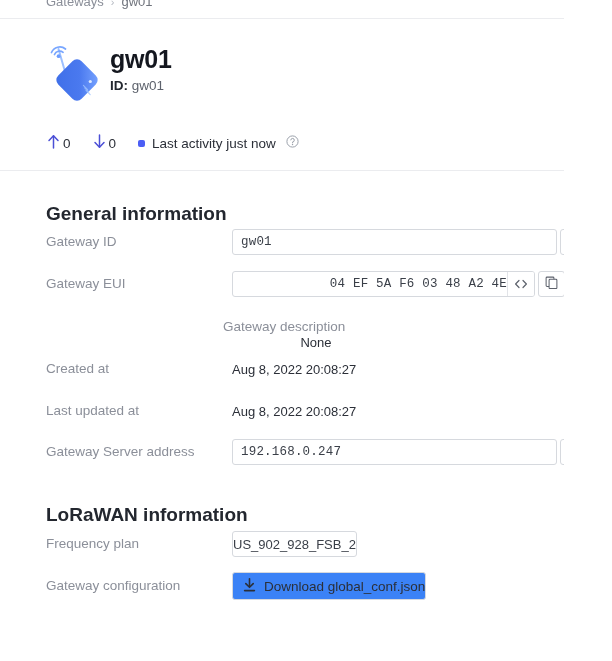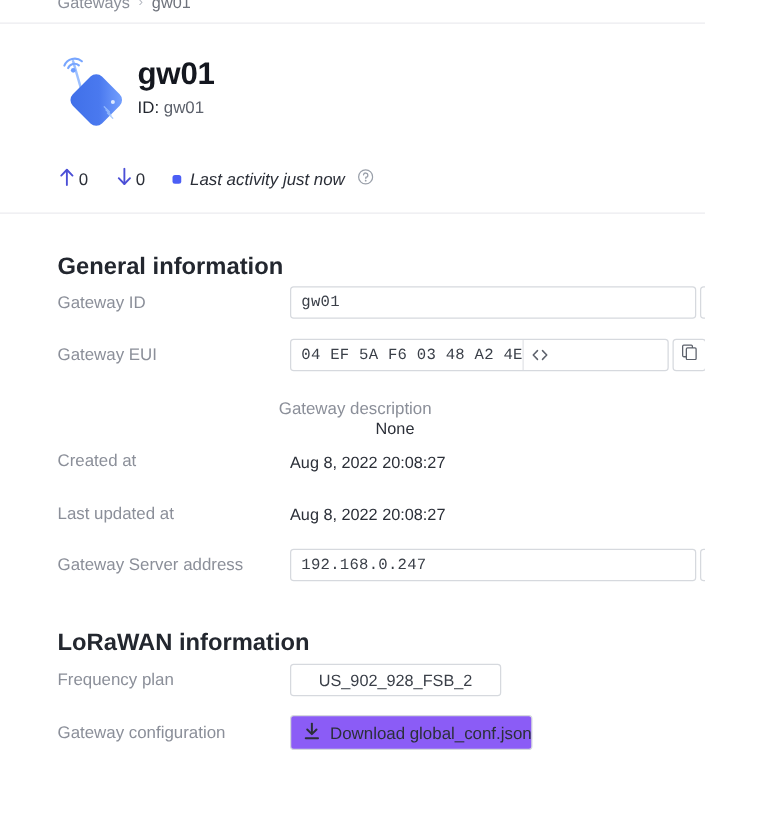--- a/index.html
+++ b/index.html
@@ -60,21 +60,21 @@
     font-weight: bold;
     color: #14171f;
     line-height: 1.05;
     letter-spacing: -0.2px;
   }
   .gw-id {
     margin-top: 6px;
     font-size: 13.5px;
     color: #5d626c;
   }
-  .gw-id b { color: #23272f; font-weight: normal; }
+  .gw-id b { color: #23272f; font-weight: bold; }
 
   
   .stats {
     position: absolute;
     left: 47px; top: 134px;
     display: flex;
     align-items: center;
     font-size: 13.5px;
     color: #2b2f38;
   }
@@ -84,21 +84,20 @@
     gap: 3px;
     margin-right: 22px;
   }
   .stat .num { color: #2b2f38; font-size: 13.5px; }
   .arrow-ico { display: block; }
 
   .activity {
     display: flex;
     align-items: center;
     gap: 7px;
-    font-style: italic;
   }
   .status-dot {
     width: 7px; height: 7px;
     background: #4b5ef5;
     border-radius: 2px;
     display: block;
   }
   .activity-text { color: #2b2f38; font-size: 13.5px; }
   .help-ico { margin-left: 3px; display: block; }
 
@@ -148,21 +147,21 @@
     font-family: "Liberation Mono", monospace;
     font-size: 12.5px;
     color: #3a3f48;
     letter-spacing: 0.2px;
     overflow: hidden;
     white-space: nowrap;
   }
   .field .box .box-text { line-height: 1; }
   .field .box.has-inner {
     padding-right: 0;
-    justify-content: flex-start;
+    justify-content: flex-end;
     font-family: Liberation Mono, monospace;
   }
   .inner-btn {
     width: 27px;
     height: 24px;
     border-left: 1px solid #e2e4e8;
     display: flex;
     align-items: center;
     justify-content: center;
     flex: none;
@@ -180,38 +179,38 @@
     align-items: center;
     justify-content: center;
     flex: none;
     cursor: pointer;
   }
 
   .tag {
     display: inline-flex;
     align-items: center;
     height: 26px;
-    padding: 0 22px;
+    padding: 0 0;
     border: 1px solid #d6d9de;
     border-radius: 3px;
     background: #ffffff;
     font-size: 13px;
     color: #3a3f48;
     white-space: nowrap;
   }
 
   .dl-btn {
     display: inline-flex;
     align-items: center;
     gap: 8px;
     height: 28px;
     padding: 0 0 0 10px;
     border: 1px solid #d6d9de;
     border-radius: 3px;
-    background: #8b5cf6;
+    background: #3b82f6;
     font-size: 13.5px;
     color: #2b2f38;
     cursor: pointer;
     white-space: nowrap;
   }
 </style>
 </head>
 <body>
 
 <div id="page">

